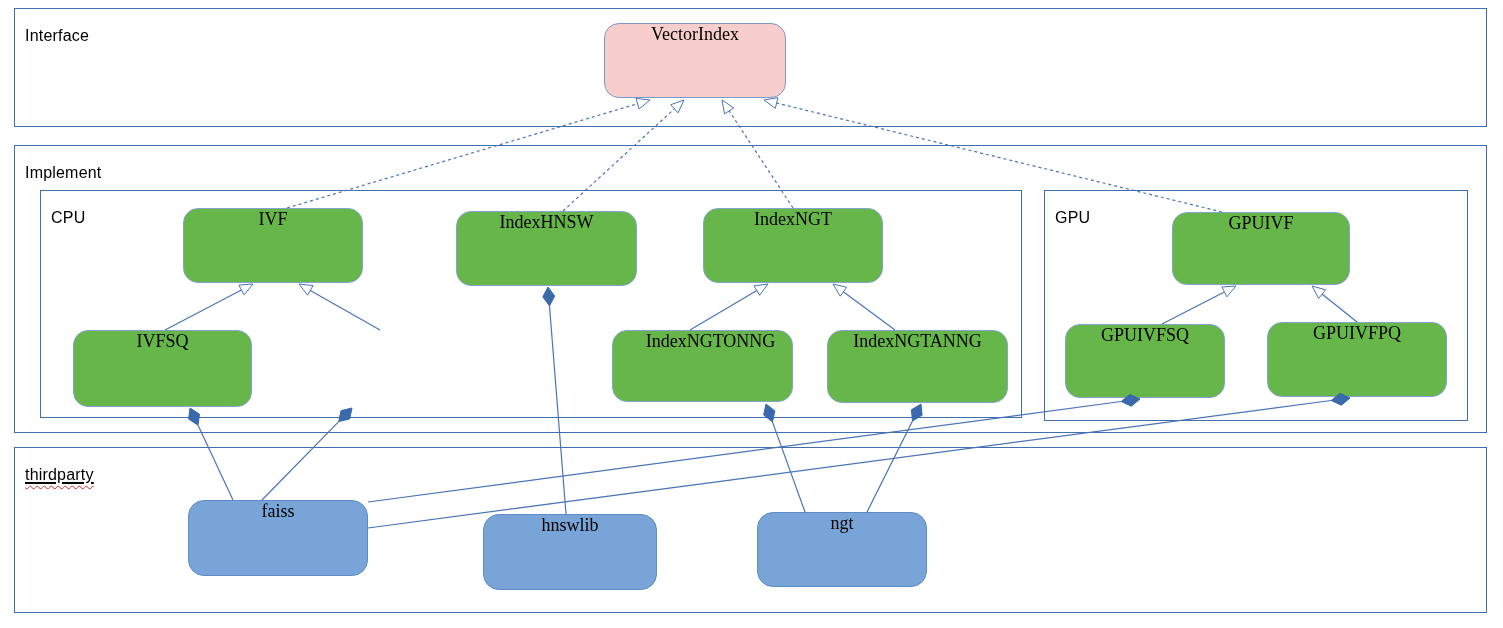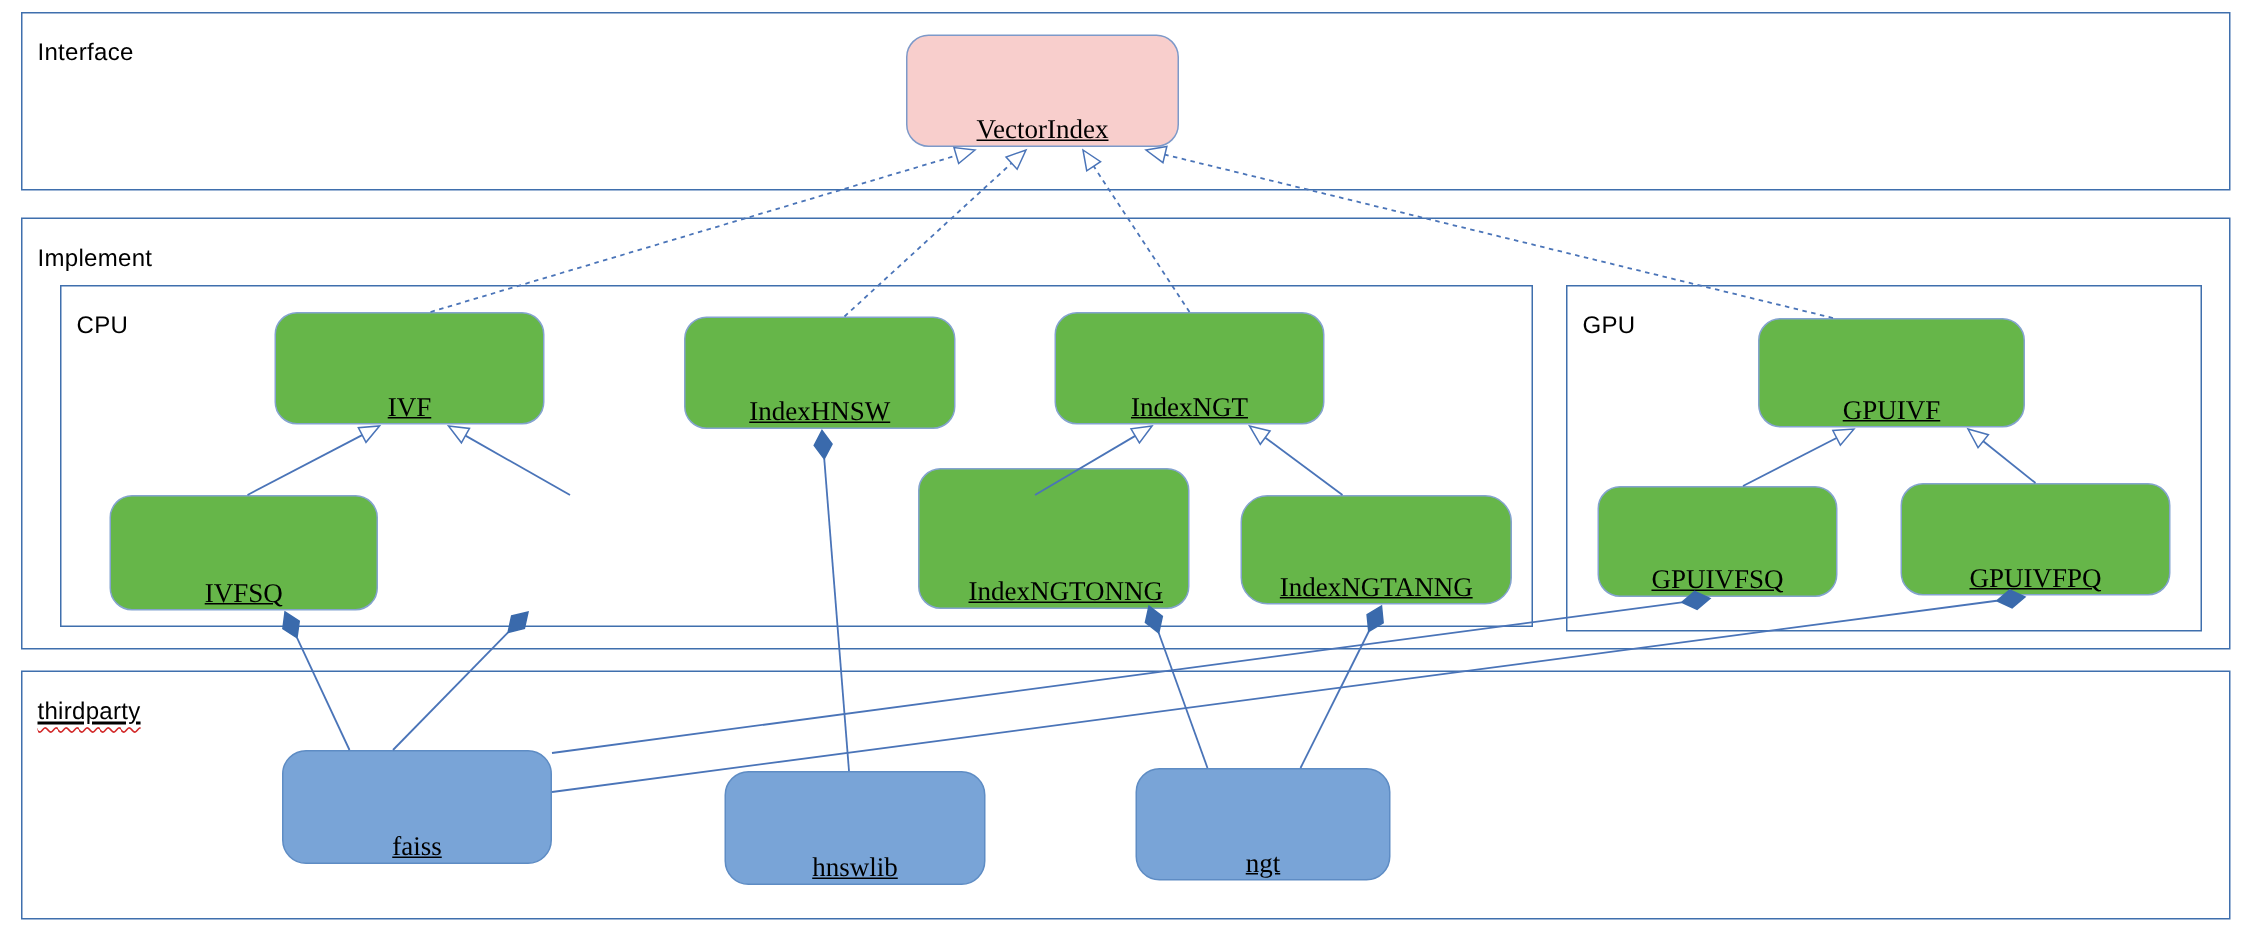--- a/index.html
+++ b/index.html
@@ -2,42 +2,42 @@
 <html style="--green: #66b649; --pink: #f8cecc; --blue: #79a4d7; --cborder: #3f6fad; --spell: #d22828;"><head>
 <meta charset="utf-8">
 <style>
   html,body{margin:0;padding:0;background:#fff;}
   #canvas{position:relative;width:1503px;height:628px;overflow:hidden;background:#fff;
           font-family:"Liberation Sans",sans-serif;}
   .container{position:absolute;box-sizing:border-box;border:1.5px solid var(--cborder,#3f6fad);background:transparent;}
   .clabel{position:absolute;left:10px;top:7px;font-size:16px;color:#000;letter-spacing:.2px;margin-top:11px;}
   .ul{text-decoration:underline;text-decoration-thickness:1.5px;text-underline-offset:2px;}
   .squiggle{text-decoration:underline wavy var(--spell,#d22828);text-decoration-thickness:1px;text-underline-offset:5px;}
-  .node{position:absolute;box-sizing:border-box;border-radius:15px;display:flex;align-items:flex-end;justify-content:center;
-        font-family:"Liberation Serif",serif;font-size:18px;color:#000;text-align:center;text-decoration:underline;}
+  .node{position:absolute;box-sizing:border-box;border-radius:15px;display:flex;align-items:flex-start;justify-content:center;
+        font-family:"Liberation Serif",serif;font-size:18px;color:#000;text-align:center;}
   .green{background:var(--green,#66b649);border:1.5px solid #84a3cf;}
   .pink {background:var(--pink,#f8cecc);border:1.5px solid #7d99c9;}
   .blue {background:var(--blue,#79a4d7);border:1.5px solid #5e8cc4;border-radius:16px;}
   #edges{position:absolute;left:0;top:0;pointer-events:none;}
 
   #c-interface{left:14px;top:8px;width:1473px;height:119px;}
   #c-implement{left:14px;top:145px;width:1473px;height:288px;}
   #c-cpu{left:40px;top:190px;width:982px;height:228px;}
   #c-gpu{left:1044px;top:190px;width:424px;height:231px;}
   #c-thirdparty{left:14px;top:447px;width:1473px;height:166px;}
 
   #n-vectorindex{left:604px;top:23px;width:182px;height:75px;}
   #n-ivf{left:183px;top:208px;width:180px;height:75px;}
   #n-indexhnsw{left:456px;top:211px;width:181px;height:75px;}
   #n-indexngt{left:703px;top:208px;width:180px;height:75px;}
   #n-gpuivf{left:1172px;top:212px;width:178px;height:73px;}
   #n-ivfsq{left:73px;top:330px;width:179px;height:77px;}
   #n-ivfpq{left:293px;top:330px;width:177px;height:77px;}
-  #n-indexngtonng{left:612px;top:312px;width:181px;height:94px;padding-left:16px;}
-  #n-indexngtanng{left:827px;top:330px;width:181px;height:73px;border-radius:18px;}
+  #n-indexngtonng{left:612px;top:330px;width:181px;height:72px;padding-left:16px;}
+  #n-indexngtanng{left:827px;top:330px;width:181px;height:73px;}
   #n-gpuivfsq{left:1065px;top:324px;width:160px;height:74px;}
   #n-gpuivfpq{left:1267px;top:322px;width:180px;height:75px;}
   #n-faiss{left:188px;top:500px;width:180px;height:76px;}
   #n-hnswlib{left:483px;top:514px;width:174px;height:76px;}
   #n-ngt{left:757px;top:512px;width:170px;height:75px;}
 </style>
 </head>
 <body>
 
 <div id="canvas">

